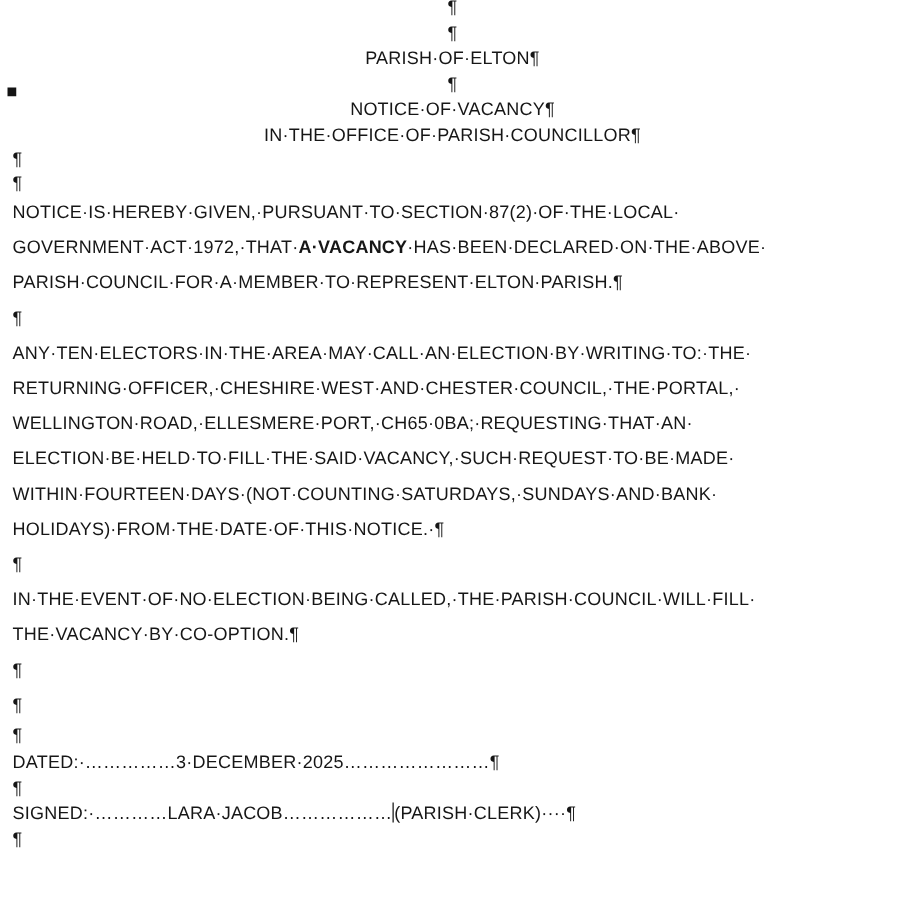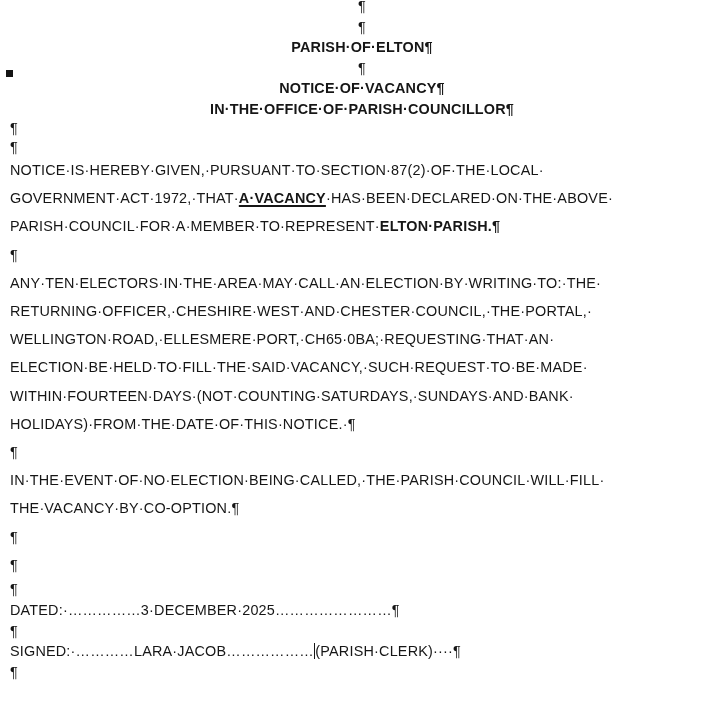--- a/index.html
+++ b/index.html
@@ -32,24 +32,23 @@
   }
   .line {
     white-space: pre;
   }
   .seg {
     font-size: 14.4px;
     letter-spacing: 0.2px;
     white-space: pre;
   }
   .seg.n { font-weight: normal; }
-  .seg.b { font-weight: bold; }
+  .seg.b { font-weight: normal; }
   .seg.bu {
     font-weight: bold;
-    text-decoration: underline;
     text-decoration-thickness: 1.5px;
     text-underline-offset: 2px;
     margin-top: 22px;
   }
   .caret {
     display: inline-block;
     width: 1.5px;
     height: 16px;
     background: #161616;
     vertical-align: -3px;

